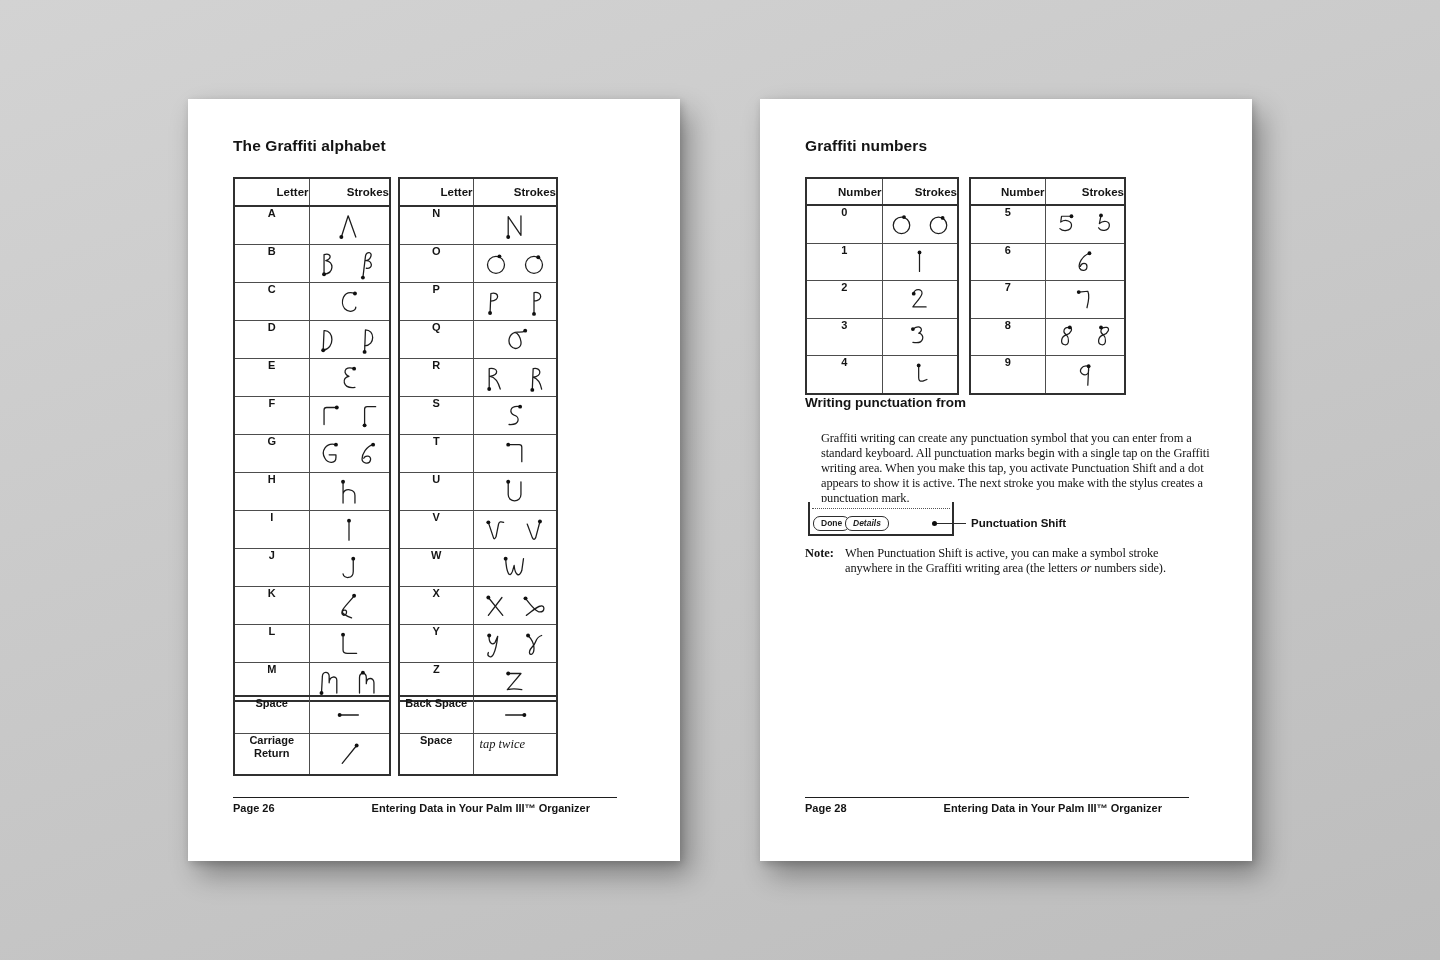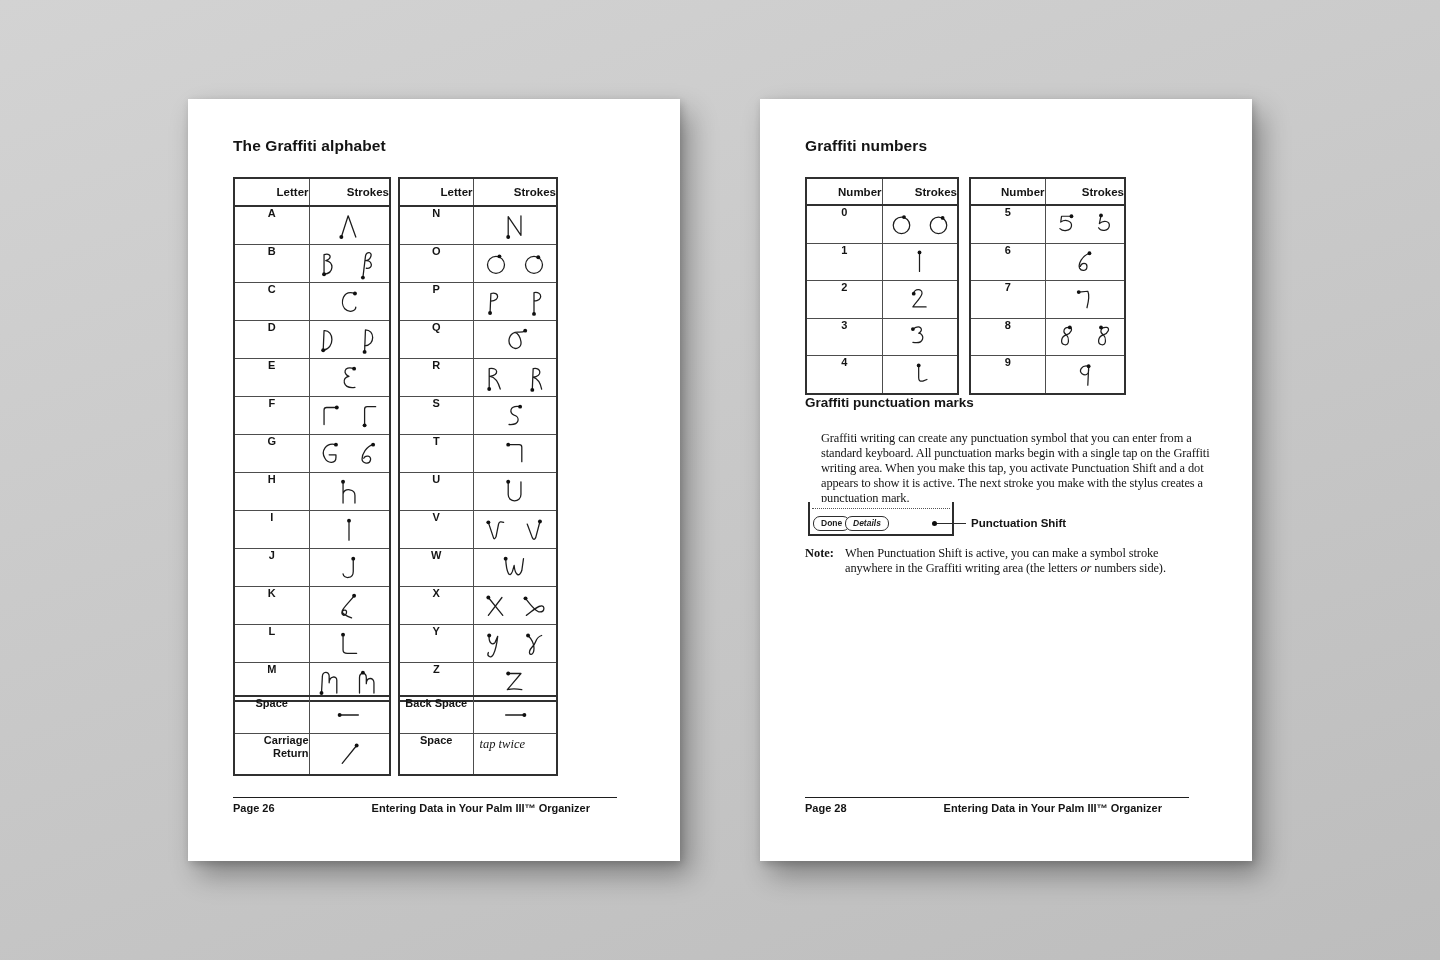--- a/index.html
+++ b/index.html
@@ -340,21 +340,21 @@
           </colgroup>
           <tbody>
             <tr>
               <th class="lbl" style="height: 36px;">Space</th>
               <td class="stroke-cell"><svg width="34" height="34" viewBox="0 0 40 40">
                   <path d="M9 20 L31 20" class="st"></path>
                   <circle cx="9" cy="20" r="2.3" class="dt"></circle>
                 </svg></td>
             </tr>
             <tr>
-              <th class="lbl" style="height: 40px; text-align: right;">Carriage Return</th>
+              <th class="lbl" style="height: 40px;">Carriage Return</th>
               <td class="stroke-cell"><svg width="34" height="34" viewBox="0 0 40 40">
                   <path d="M29 10 L12 31" class="st"></path>
                   <circle cx="29" cy="10" r="2.3" class="dt"></circle>
                 </svg></td>
             </tr>
           </tbody>
         </table>
         <table class="gtable" style="left: 210px; top: 596px;">
           <colgroup>
             <col style="width: 74px;">
@@ -487,21 +487,21 @@
               <th class="lbl" style="height: 36.5px;">9</th>
               <td class="stroke-cell"><svg width="33" height="33" viewBox="0 0 40 40">
                   <path d="M25 10 C16 8 13 16 17 19 C21 22 25 20 25 15 L25 12 L24 33" class="st"></path>
                   <circle cx="25" cy="10" r="2.3" class="dt"></circle>
                 </svg></td>
             </tr>
           </tbody>
         </table>
       </div>
 
-    <h2 class="h2">Graffiti punctuation marks</h2>
+    <h2 class="h2">Writing punctuation from</h2>
     <p class="body-text">Graffiti writing can create any punctuation symbol that you can enter from a standard keyboard. All punctuation marks begin with a single tap on the Graffiti writing area. When you make this tap, you activate Punctuation Shift and a dot appears to show it is active. The next stroke you make with the stylus creates a punctuation mark.</p>
 
     <div class="diagram">
       <div class="screen">
         <div class="dotline"></div>
         <span class="pbtn done">Done</span>
         <span class="pbtn details">Details</span>
         <span class="pdot"></span>
       </div>
       <div class="callout-line"></div>

